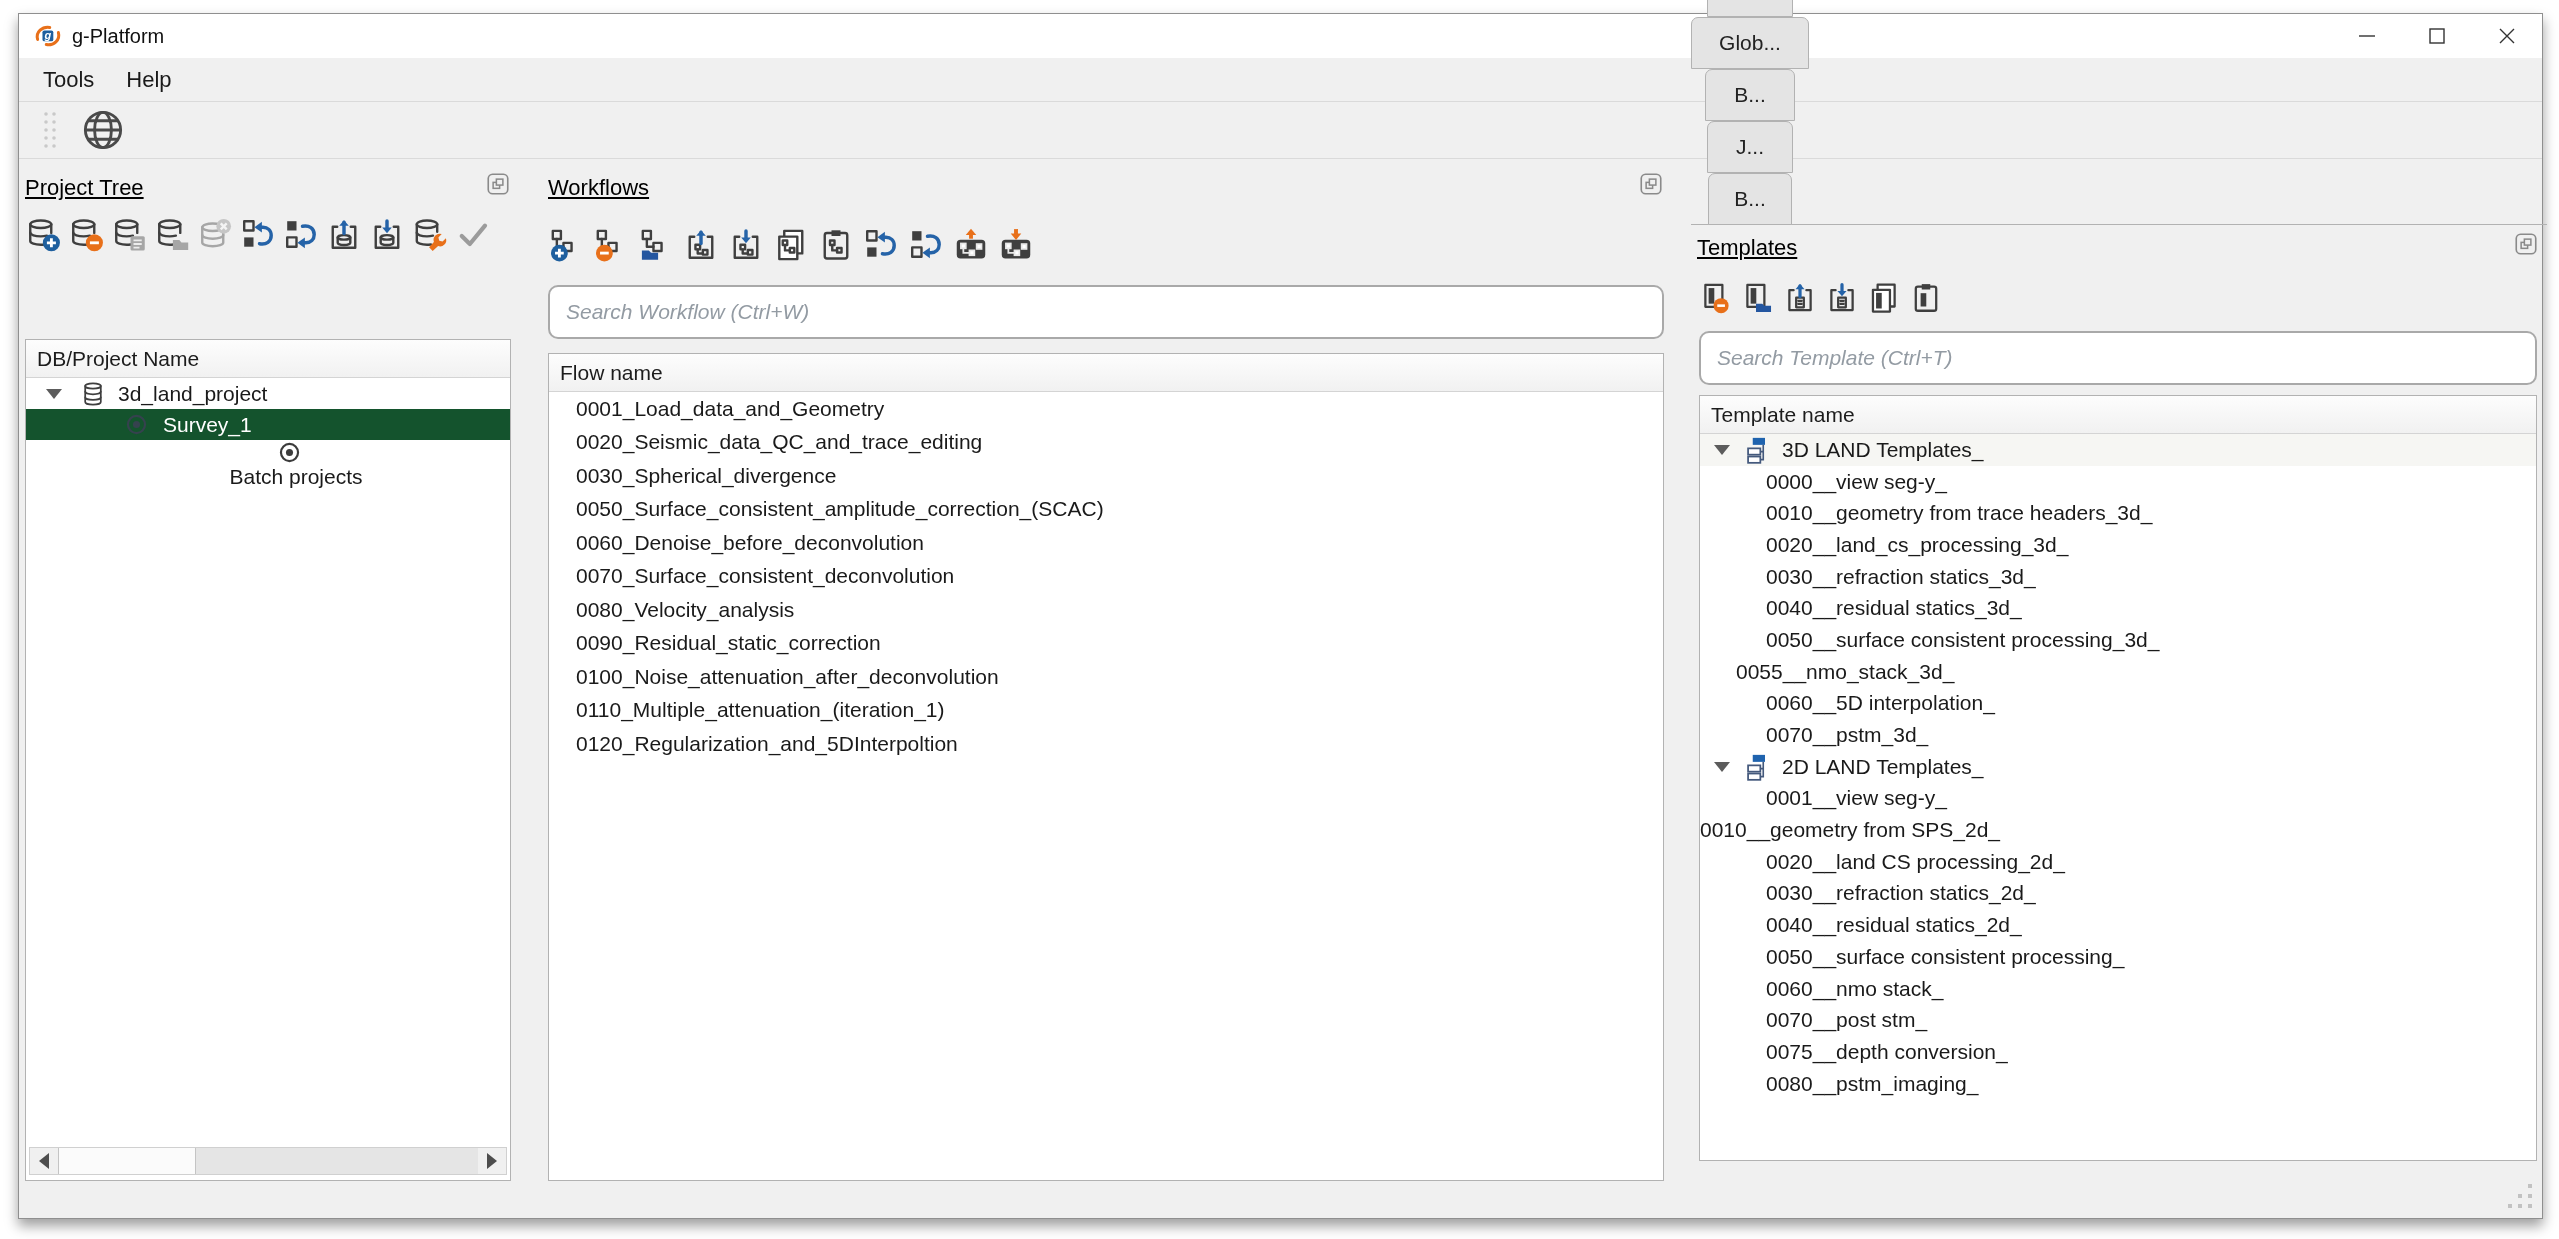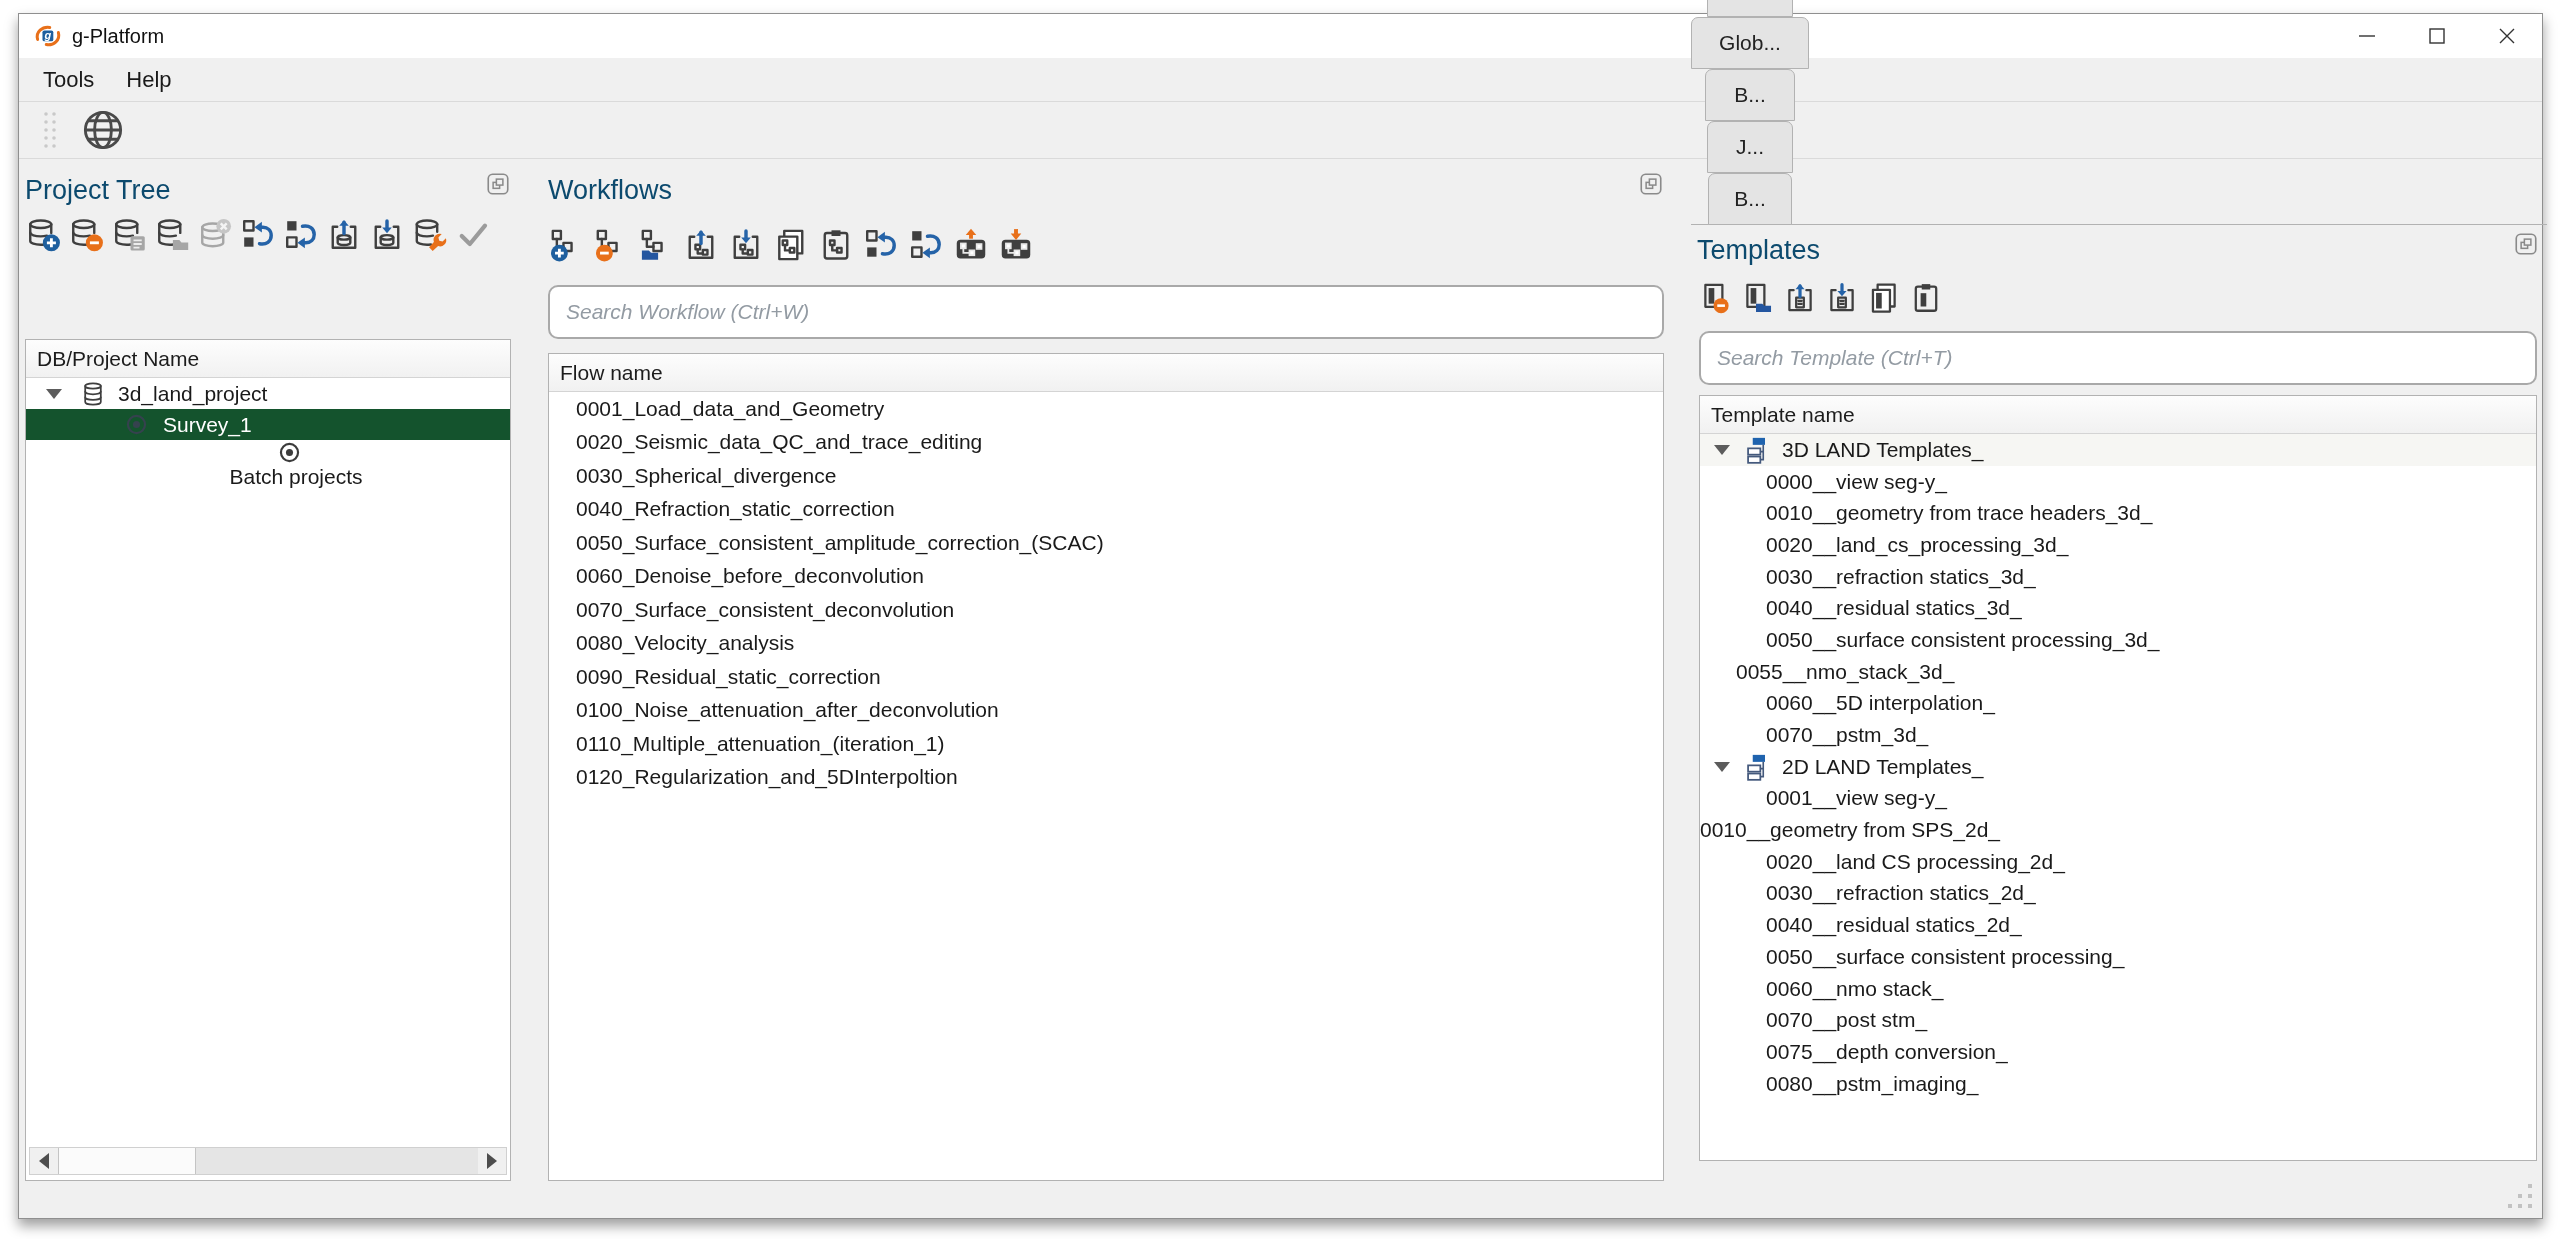--- a/index.html
+++ b/index.html
@@ -18,21 +18,21 @@
   .menuitem:first-child { padding-left:10px; }
   
   .apptoolbar { height:58px; background:#f0f0f0; border-top:1px solid #dadada; border-bottom:1px solid #dadada;
                 display:flex; align-items:center; }
   .grip { margin-left:22px; }
   .globebtn { margin-left:20px; width:48px; height:48px; display:flex; align-items:center; justify-content:center; }
   
   .content { position:absolute; left:0; top:145px; right:0; bottom:0; background:#f0f0f0; }
   .panel { position:absolute; }
   .panel-head { position:absolute; left:2px; right:0; top:6px; height:30px; }
-  .panel-title { font-size:27px; color:#0c4a6e; }
+  .panel-title { font-size:22px; color:#000000;text-decoration:underline; }
   .floatbtn { position:absolute; right:2px; top:-4px; width:26px; height:26px; }
   .iconrow { position:absolute; left:2px; display:flex; }
   .tbtn { width:36px; height:36px; display:flex; align-items:center; justify-content:center; }
   .searchbox { position:absolute; left:2px; right:2px; height:54px; background:#fff; border:2px solid #a9a9a9;
                border-radius:10px; }
   .searchbox input { width:100%; height:100%; border:none; outline:none; background:transparent;
                      font-family:"Liberation Sans", sans-serif; font-size:21px; padding:0 16px; color:#222; }
   .searchbox input::placeholder { font-style:italic; color:#939ba3; }
   .listbox { position:absolute; left:2px; right:2px; background:#fff; border:1px solid #b2b2b2; overflow:hidden; }
   .colheader { height:38px; background:linear-gradient(#fdfdfd,#f1f1f1); border-bottom:1px solid #d4d4d4;
@@ -444,21 +444,20 @@
 
       <div class="searchbox" style="top:116px;">
         <input type="text" placeholder="Search Workflow (Ctrl+W)" style="">
       </div>
 
       <div class="listbox" style="top:184px; bottom:0;">
         <div class="colheader">Flow name</div>
         <div class="trow wfrow">0001_Load_data_and_Geometry</div>
         <div class="trow wfrow">0020_Seismic_data_QC_and_trace_editing</div>
         <div class="trow wfrow">0030_Spherical_divergence</div>
-        <div class="trow wfrow">0040_Refraction_static_correction</div>
         <div class="trow wfrow">0050_Surface_consistent_amplitude_correction_(SCAC)</div>
         <div class="trow wfrow">0060_Denoise_before_deconvolution</div>
         <div class="trow wfrow">0070_Surface_consistent_deconvolution</div>
         <div class="trow wfrow">0080_Velocity_analysis</div>
         <div class="trow wfrow">0090_Residual_static_correction</div>
         <div class="trow wfrow">0100_Noise_attenuation_after_deconvolution</div>
         <div class="trow wfrow">0110_Multiple_attenuation_(iteration_1)</div>
         <div class="trow wfrow">0120_Regularization_and_5DInterpoltion</div>
       </div>
     </div>

